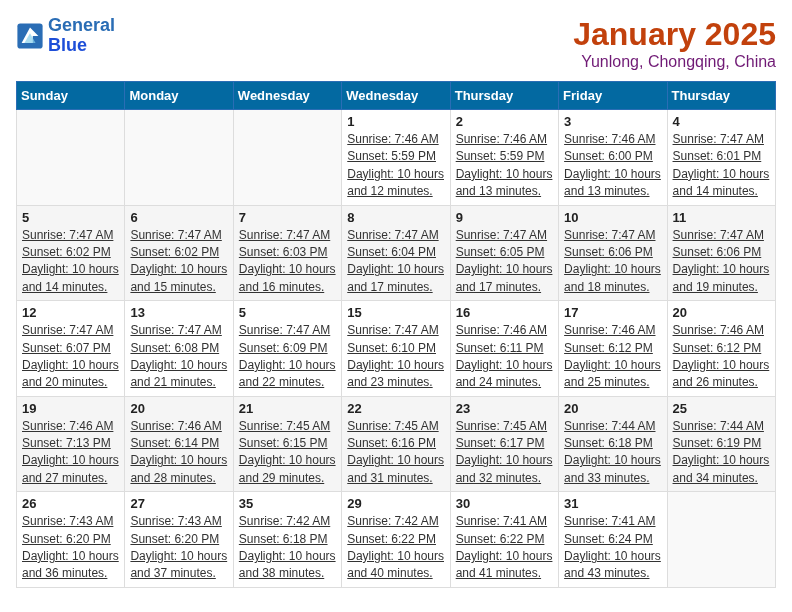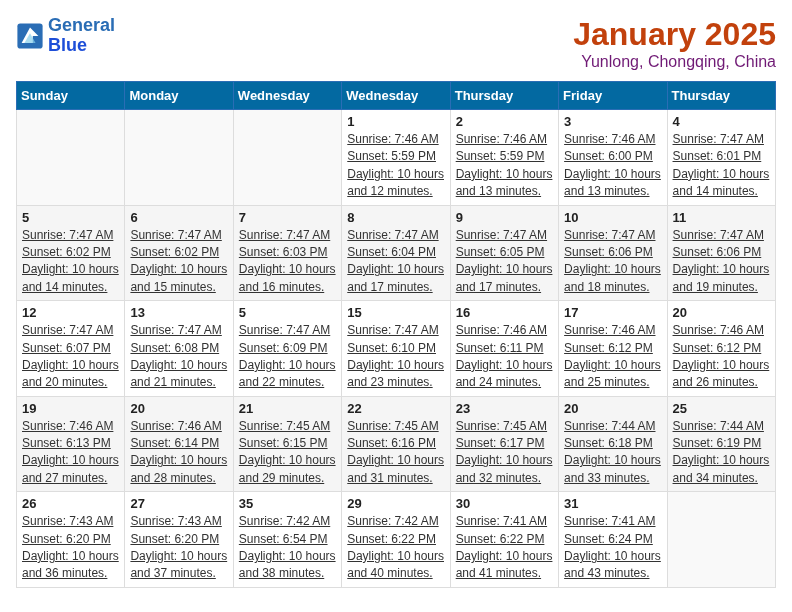--- a/index.html
+++ b/index.html
@@ -258,21 +258,21 @@
           <div class="day-info">Sunrise: 7:46 AM
 Sunset: 6:12 PM
 Daylight: 10 hours
 and 26 minutes.</div>
         </td>
       </tr>
       <tr>
         <td>
           <span class="day-num">19</span>
           <div class="day-info">Sunrise: 7:46 AM
-Sunset: 6:13 PM
+Sunset: 7:13 PM
 Daylight: 10 hours
 and 27 minutes.</div>
         </td>
         <td>
           <span class="day-num">20</span>
           <div class="day-info">Sunrise: 7:46 AM
 Sunset: 6:14 PM
 Daylight: 10 hours
 and 28 minutes.</div>
         </td>
@@ -323,21 +323,21 @@
         <td>
           <span class="day-num">27</span>
           <div class="day-info">Sunrise: 7:43 AM
 Sunset: 6:20 PM
 Daylight: 10 hours
 and 37 minutes.</div>
         </td>
         <td>
           <span class="day-num">35</span>
           <div class="day-info">Sunrise: 7:42 AM
-Sunset: 6:54 PM
+Sunset: 6:18 PM
 Daylight: 10 hours
 and 38 minutes.</div>
         </td>
         <td>
           <span class="day-num">29</span>
           <div class="day-info">Sunrise: 7:42 AM
 Sunset: 6:22 PM
 Daylight: 10 hours
 and 40 minutes.</div>
         </td>

